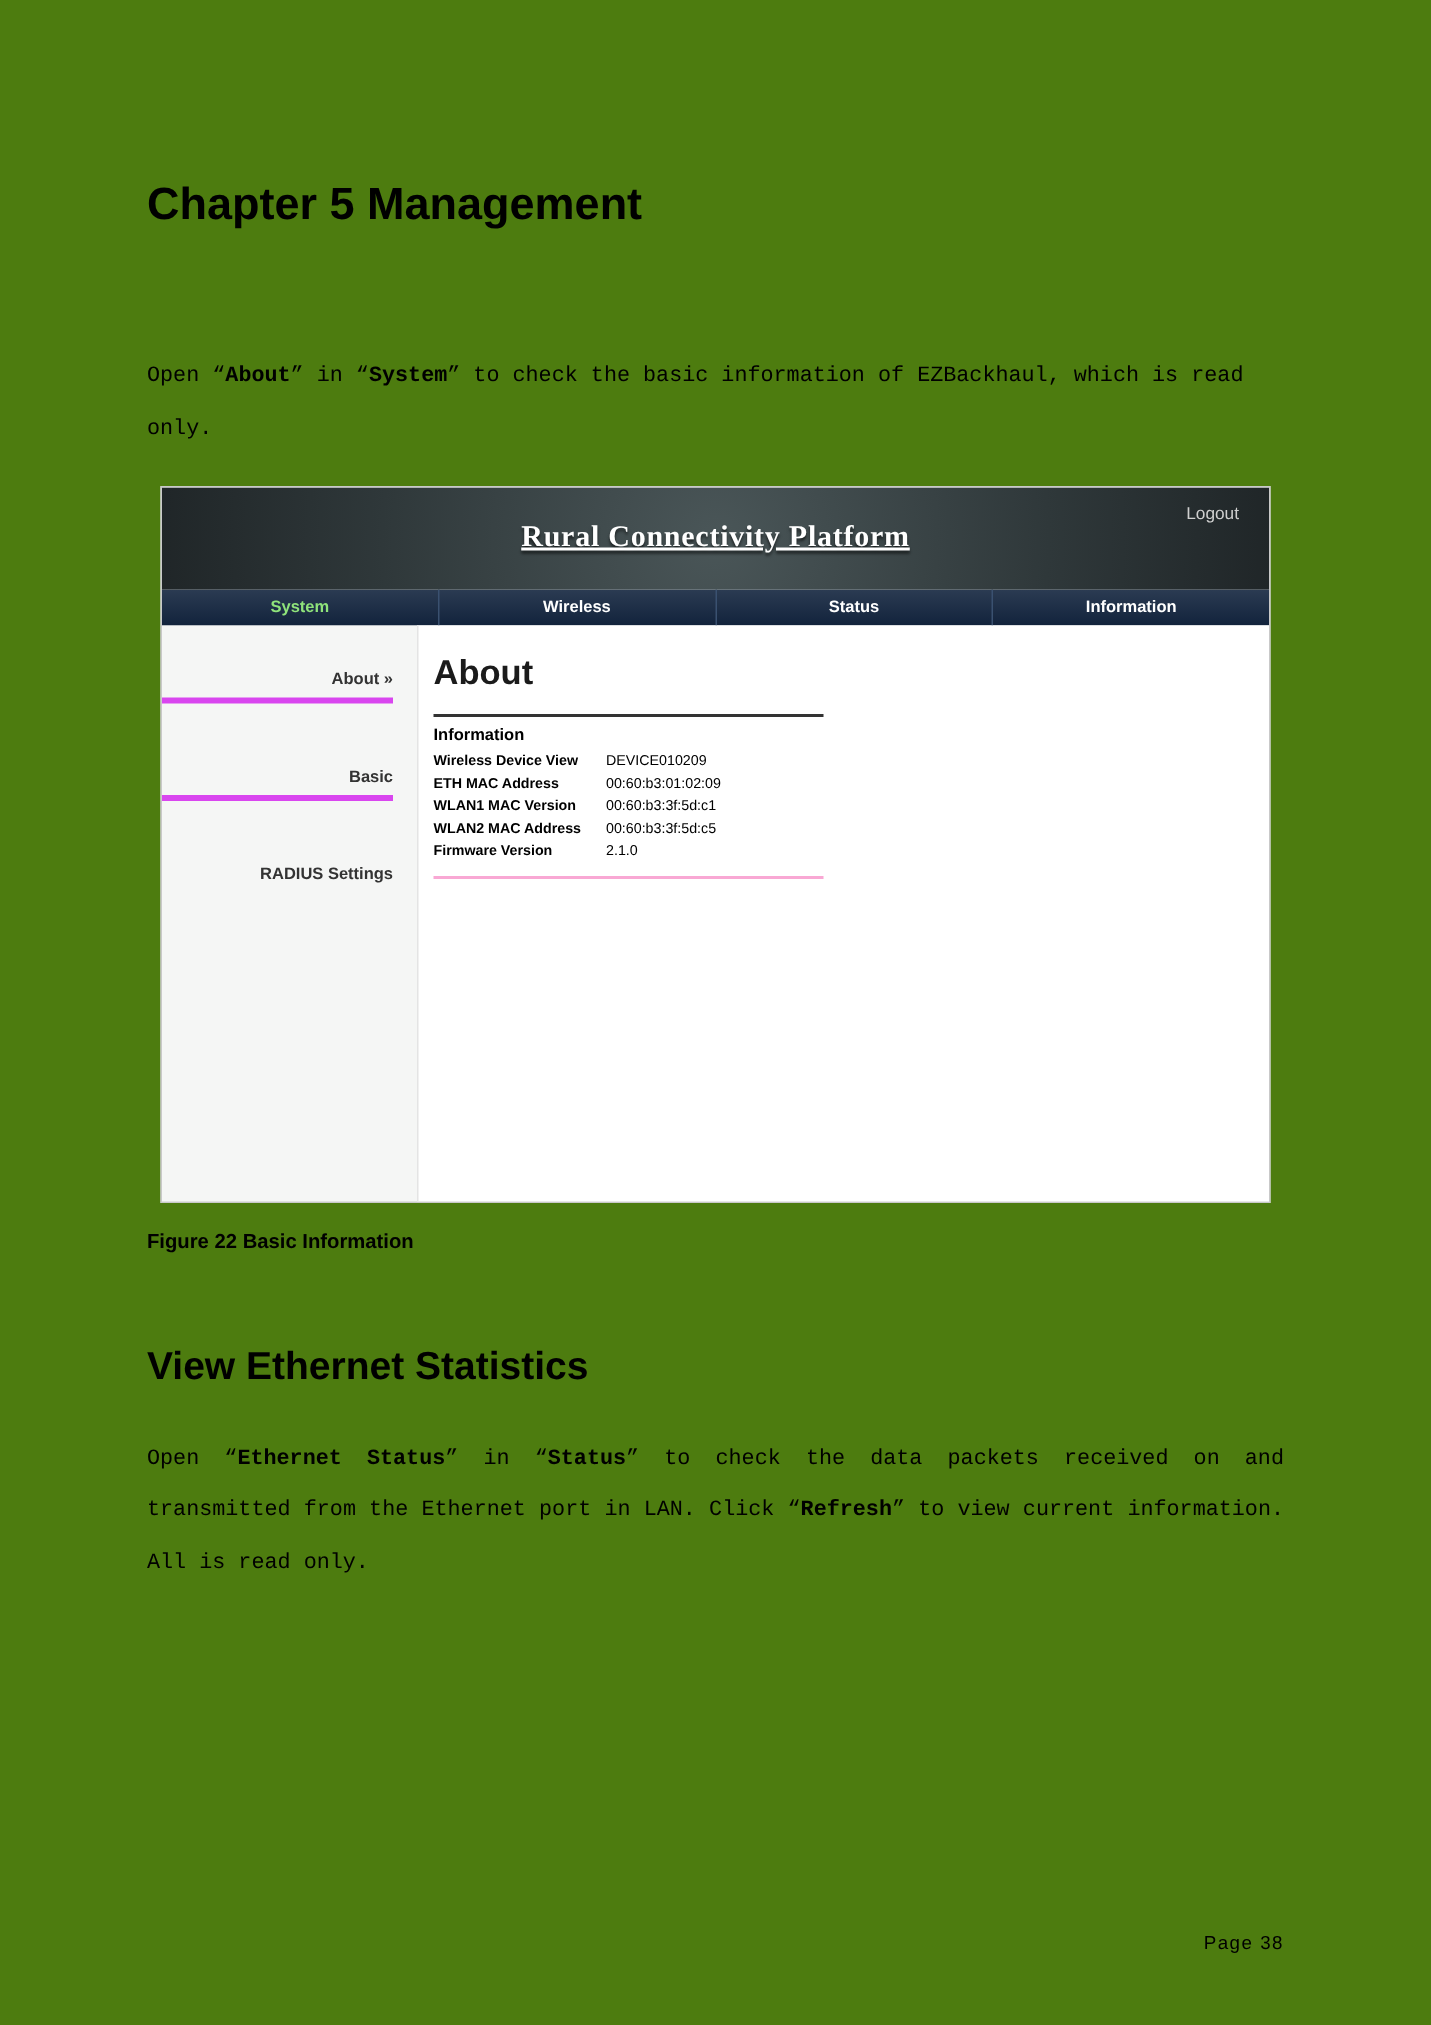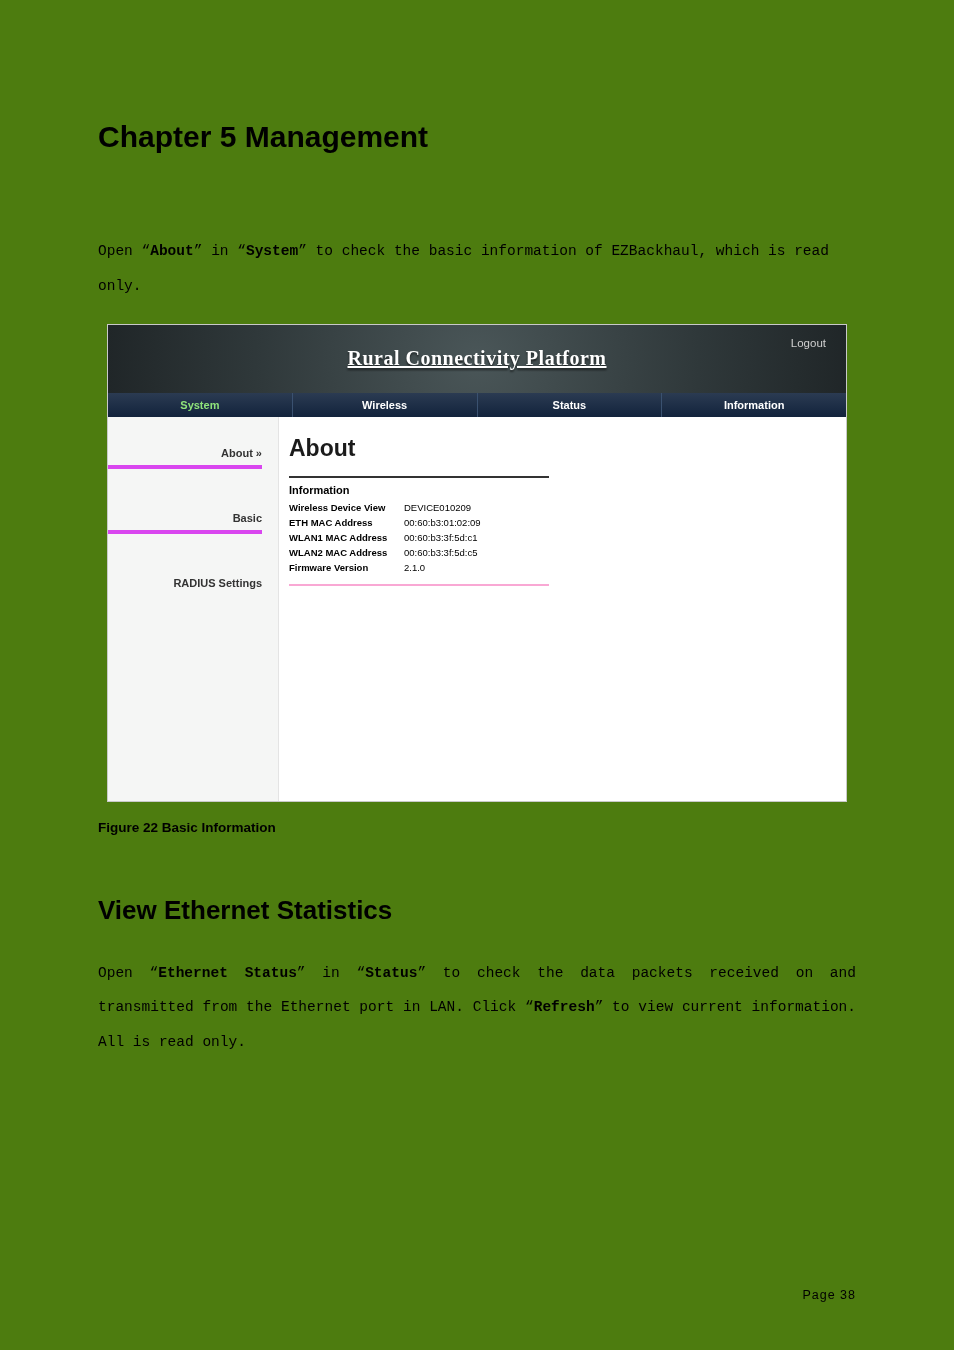--- a/index.html
+++ b/index.html
@@ -204,21 +204,21 @@
             <div class="info-title">Information</div>
             <div class="info-row">
               <span class="lbl">Wireless Device View</span>
               <span class="val">DEVICE010209</span>
             </div>
             <div class="info-row">
               <span class="lbl">ETH MAC Address</span>
               <span class="val">00:60:b3:01:02:09</span>
             </div>
             <div class="info-row">
-              <span class="lbl">WLAN1 MAC Address</span>
+              <span class="lbl">WLAN1 MAC Version</span>
               <span class="val">00:60:b3:3f:5d:c1</span>
             </div>
             <div class="info-row">
               <span class="lbl">WLAN2 MAC Address</span>
               <span class="val">00:60:b3:3f:5d:c5</span>
             </div>
             <div class="info-row">
               <span class="lbl">Firmware Version</span>
               <span class="val">2.1.0</span>
             </div>

